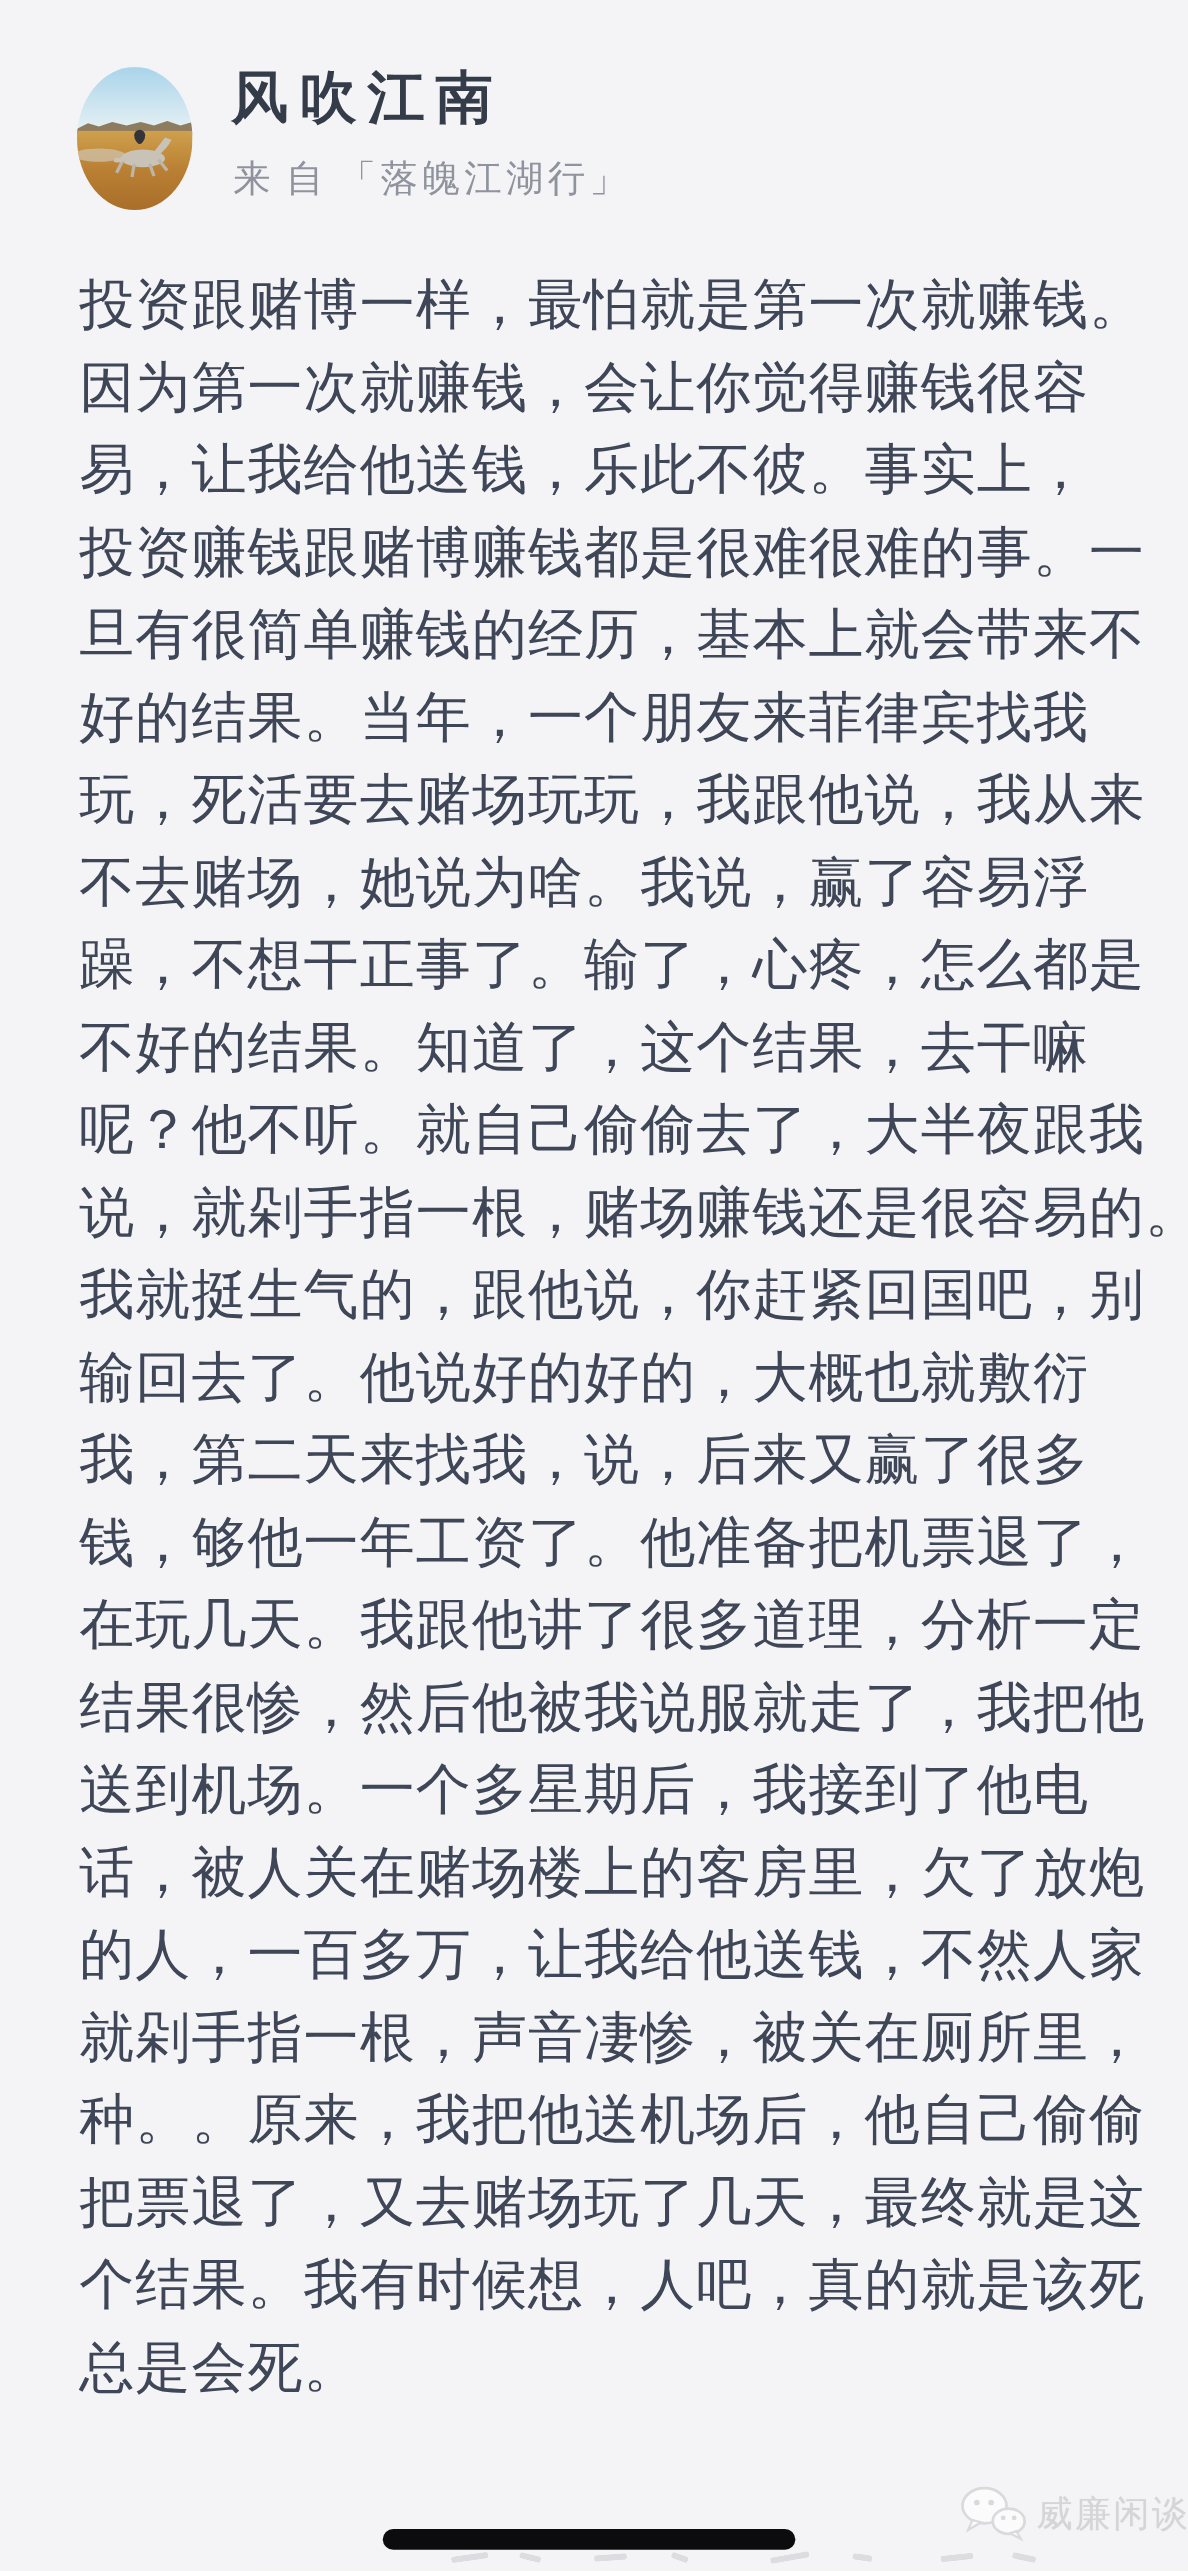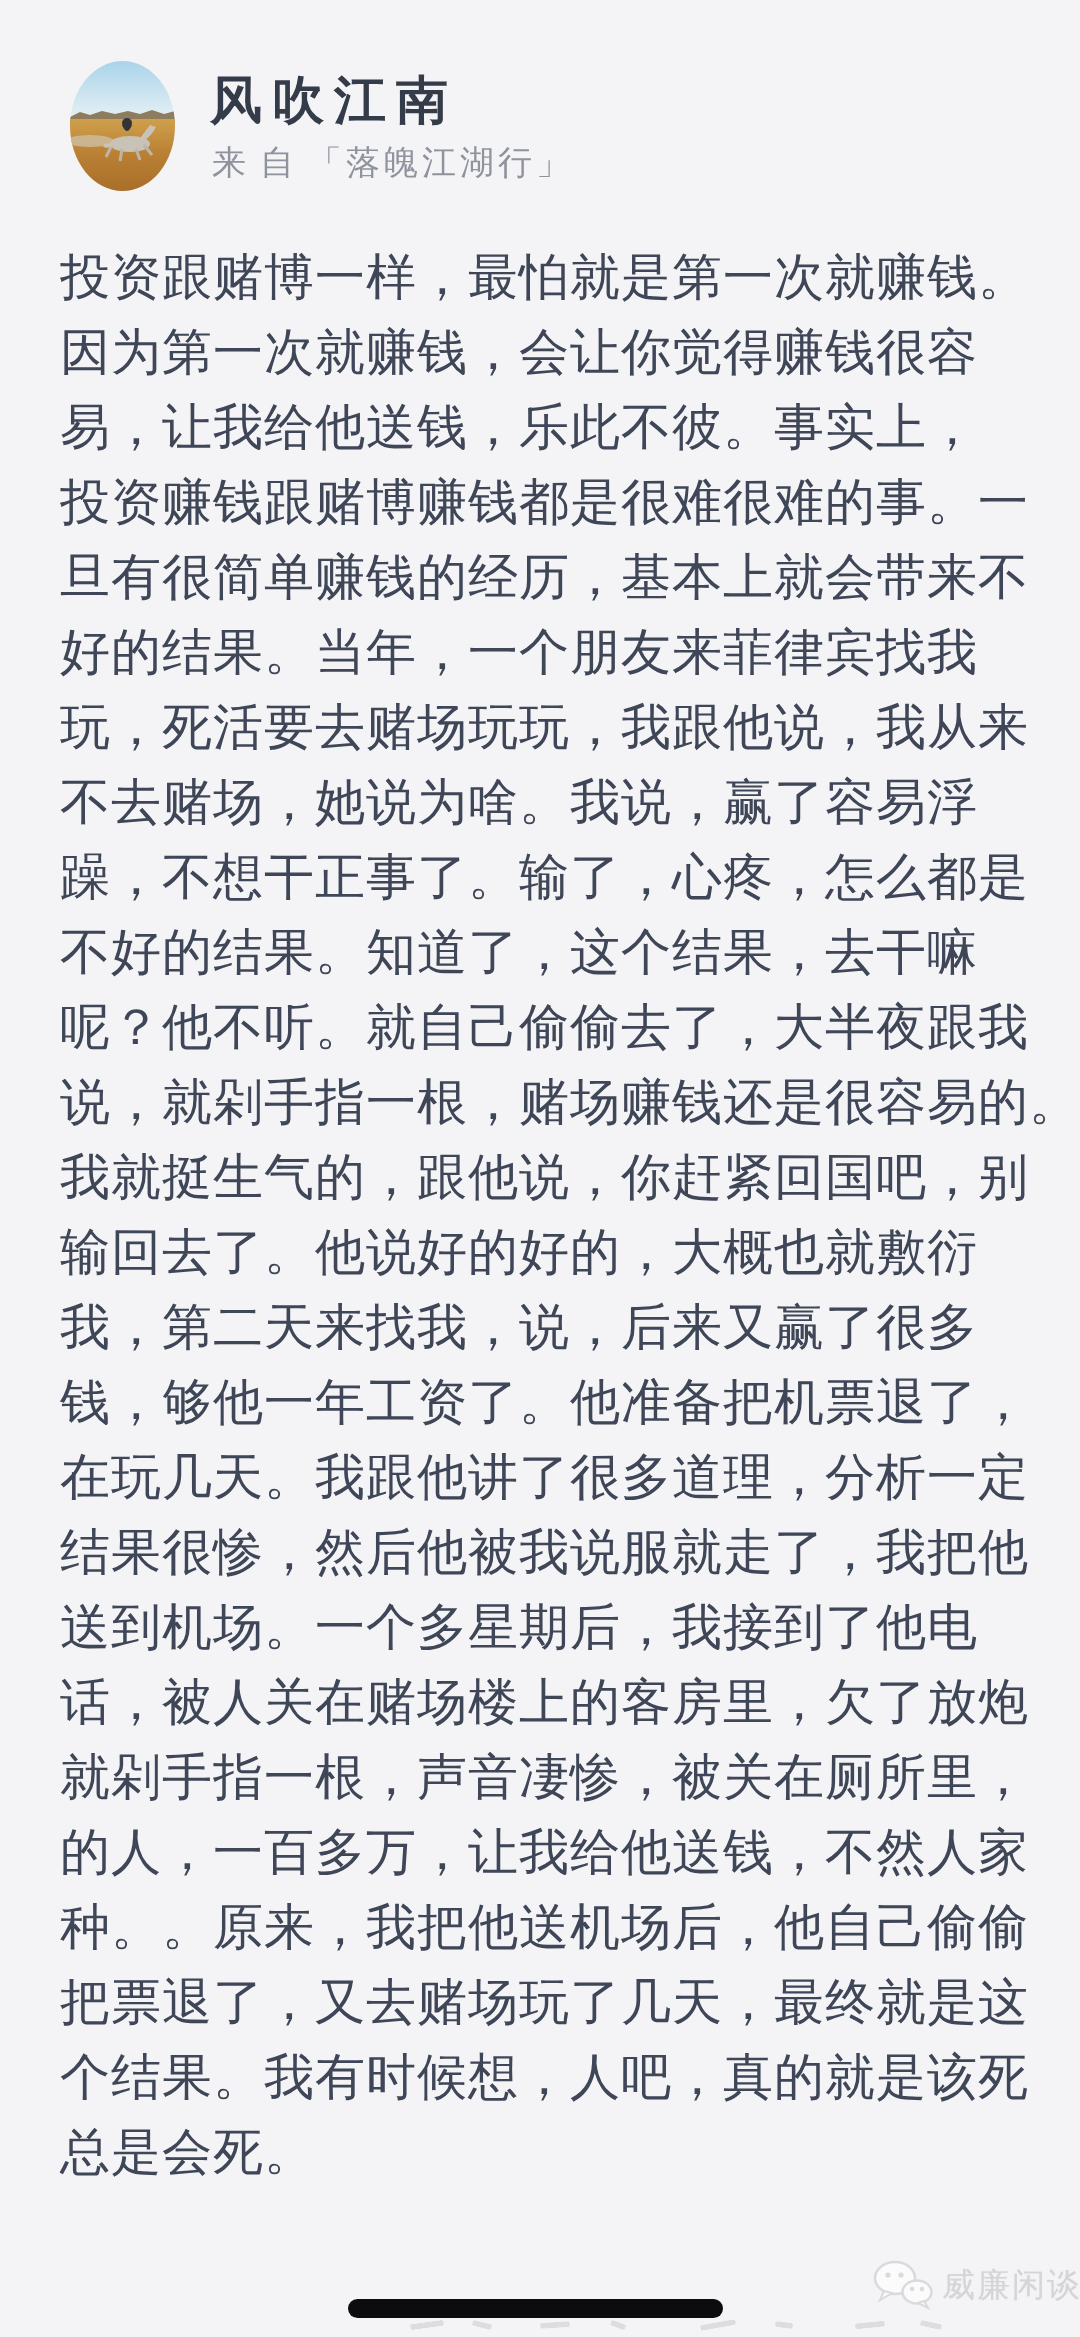--- a/index.html
+++ b/index.html
@@ -12,34 +12,34 @@
   .page{position:relative;width:1080px;height:2337px;overflow:hidden;}
 
   
   .header{position:absolute;left:0;top:0;width:1080px;}
   .avatar{
     position:absolute;left:70px;top:61px;
     width:105px;height:130px;border-radius:50%;
     overflow:hidden;display:block;
   }
   .username{
-    position:absolute;left:210px;top:66px;
+    position:absolute;left:210px;top:54px;
     font-size:52px;font-weight:bold;color:#343b49;
     letter-spacing:10px;white-space:nowrap;
   }
   .source-line{
     position:absolute;left:212px;top:140px;
     font-size:34px;color:#8f939e;white-space:nowrap;
   }
   .source-line .prefix{letter-spacing:14px;}
   .source-line .title{letter-spacing:4px;text-align:center;}
 
   
   .post-body{
-    position:absolute;left:60px;top:240px;width:965px;
+    position:absolute;left:72px;top:240px;width:965px;
   }
   .body-line{
     height:75px;line-height:75px;
     font-size:50px;color:#3e4657;
     letter-spacing:1px;white-space:nowrap;
     font-weight:500;
   }
 
   
   .watermark{
@@ -117,22 +117,22 @@
       <div class="body-line">呢？他不听。就自己偷偷去了，大半夜跟我</div>
       <div class="body-line">说，就剁手指一根，赌场赚钱还是很容易的。</div>
       <div class="body-line">我就挺生气的，跟他说，你赶紧回国吧，别</div>
       <div class="body-line">输回去了。他说好的好的，大概也就敷衍</div>
       <div class="body-line">我，第二天来找我，说，后来又赢了很多</div>
       <div class="body-line">钱，够他一年工资了。他准备把机票退了，</div>
       <div class="body-line">在玩几天。我跟他讲了很多道理，分析一定</div>
       <div class="body-line">结果很惨，然后他被我说服就走了，我把他</div>
       <div class="body-line">送到机场。一个多星期后，我接到了他电</div>
       <div class="body-line">话，被人关在赌场楼上的客房里，欠了放炮</div>
+      <div class="body-line">的人，一百多万，让我给他送钱，不然人家</div>
       <div class="body-line">就剁手指一根，声音凄惨，被关在厕所里，</div>
-      <div class="body-line">的人，一百多万，让我给他送钱，不然人家</div>
       <div class="body-line">种。。原来，我把他送机场后，他自己偷偷</div>
       <div class="body-line">把票退了，又去赌场玩了几天，最终就是这</div>
       <div class="body-line">个结果。我有时候想，人吧，真的就是该死</div>
       <div class="body-line">总是会死。</div>
     </div>
 
   <div class="watermark">
     <svg class="wm-icon" width="62" height="54" viewBox="0 0 62 54" aria-hidden="true">
       <ellipse cx="23" cy="20" rx="20" ry="16" fill="#fbfbfc" stroke="#dadadd" stroke-width="2.5"></ellipse>
       <path d="M12,33 L8,42 L20,35 Z" fill="#fbfbfc" stroke="#dadadd" stroke-width="2"></path>

